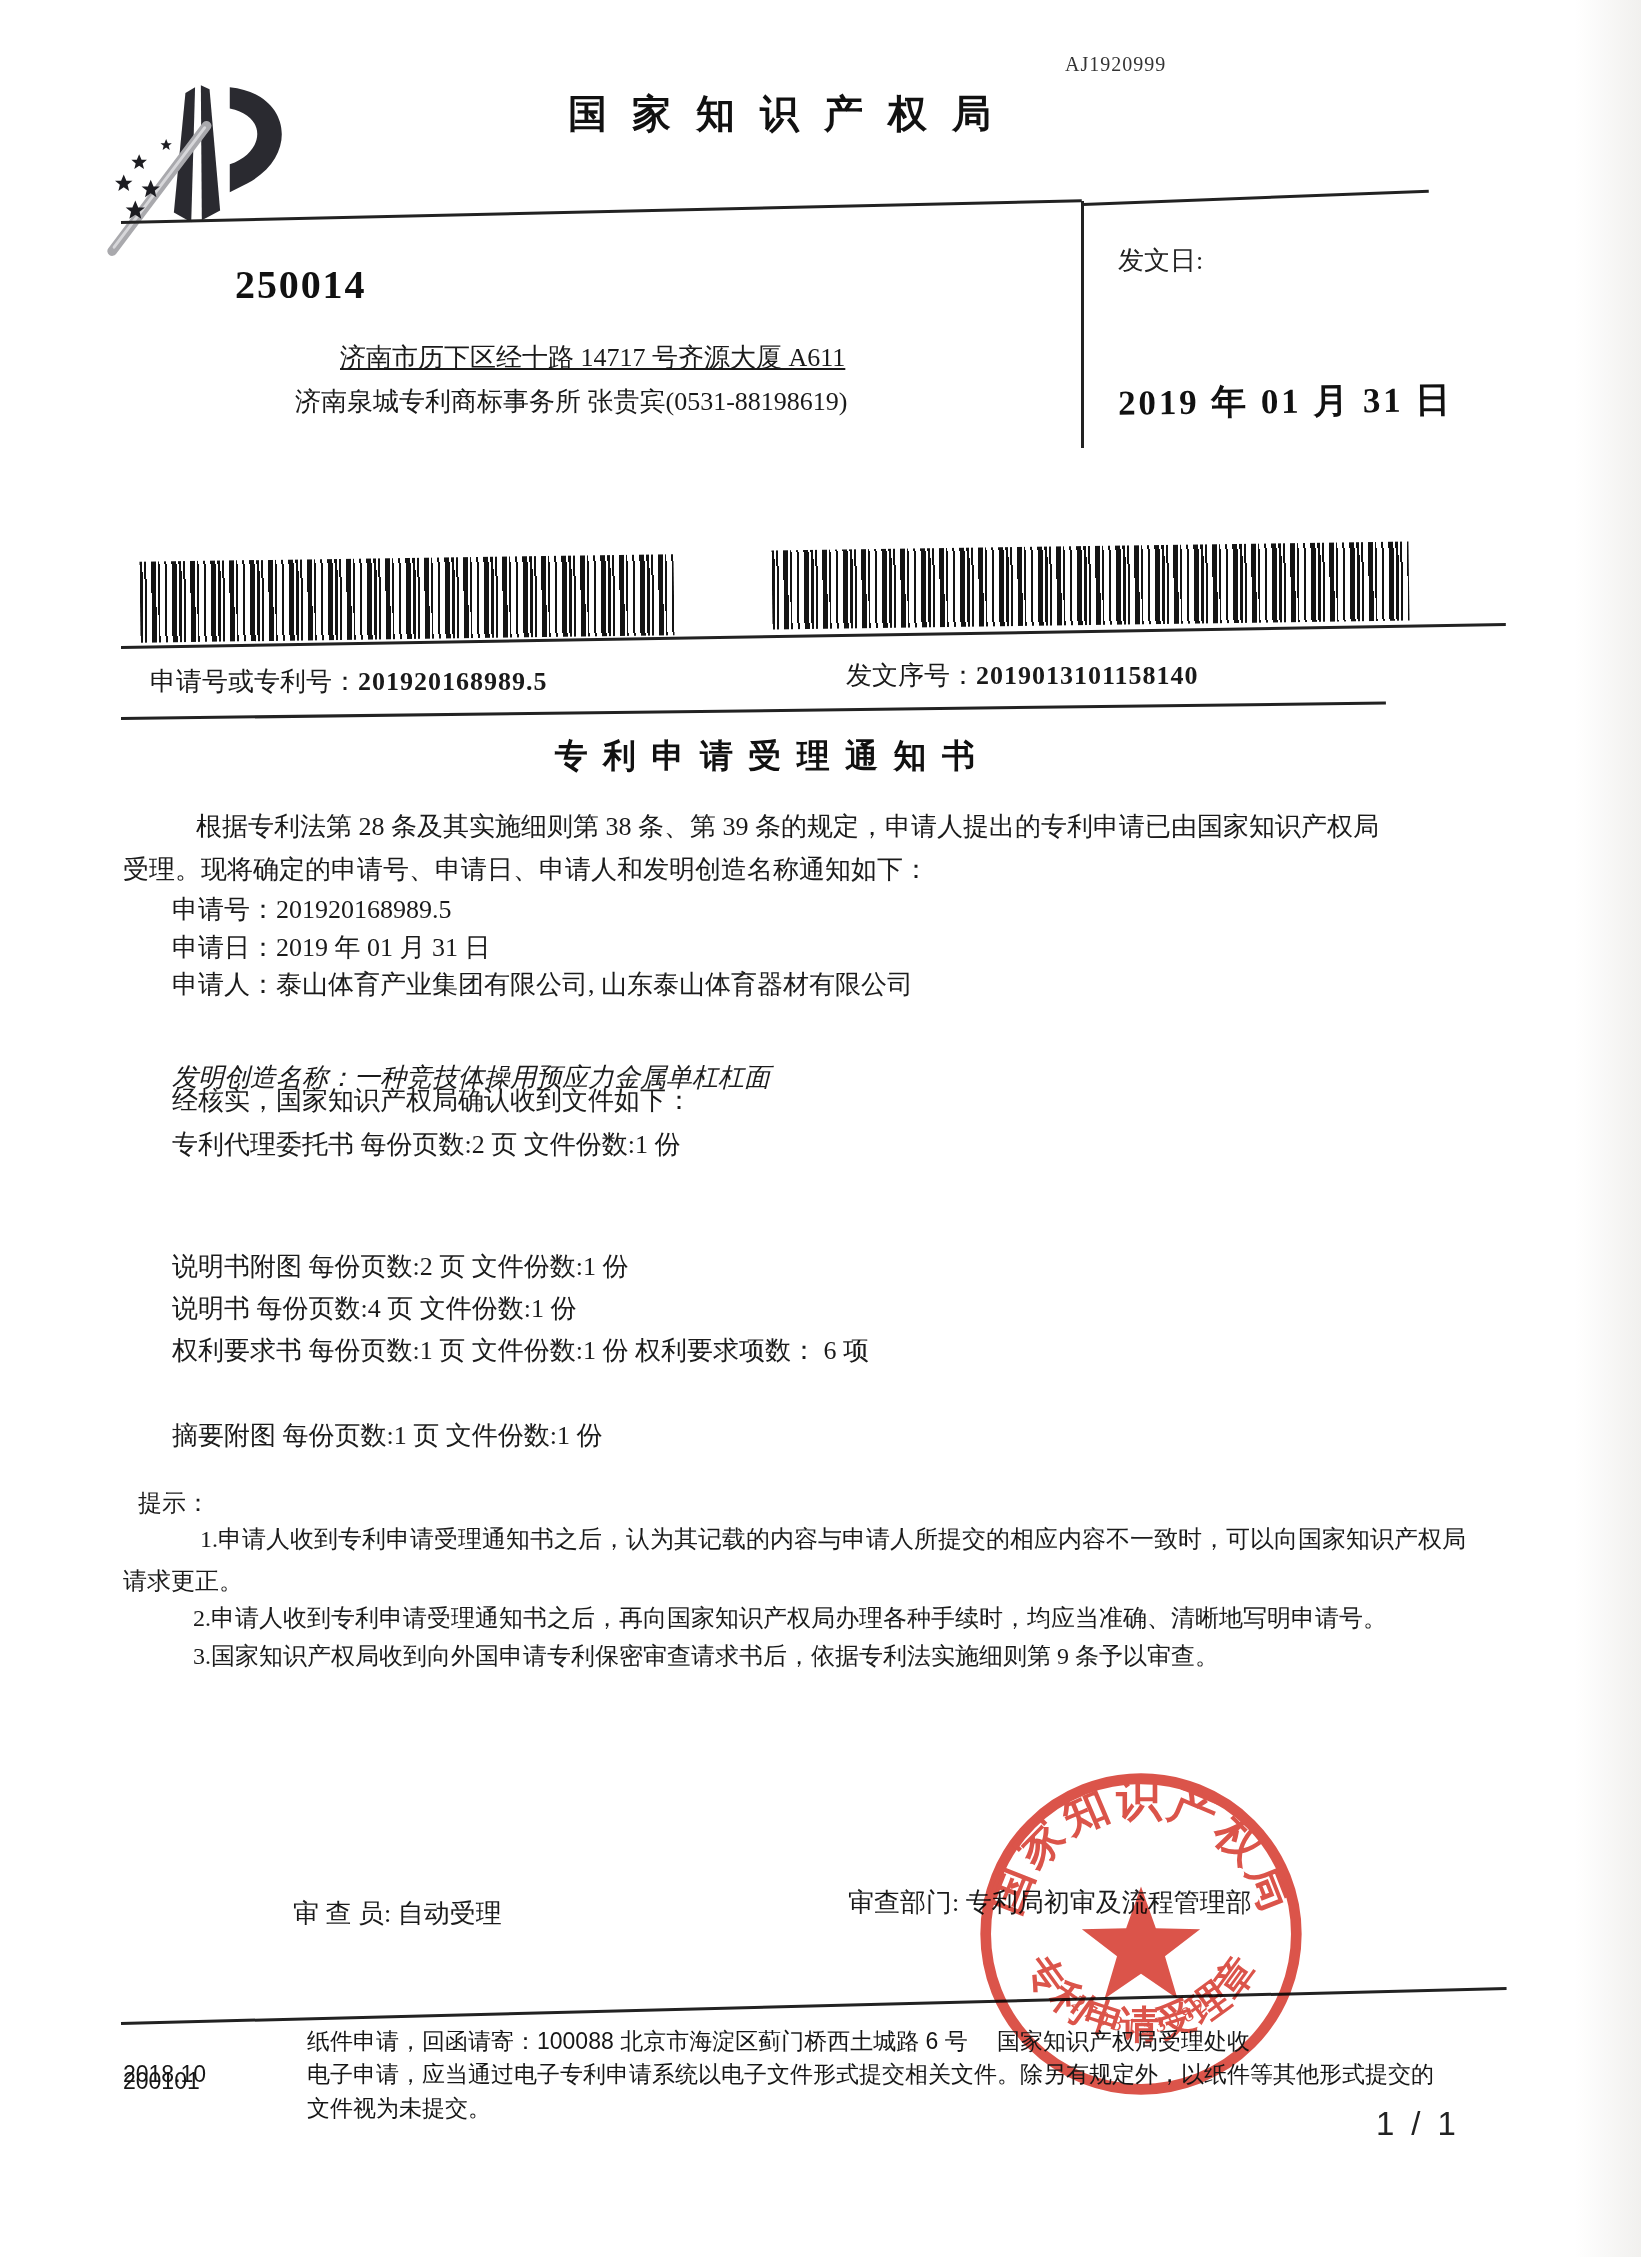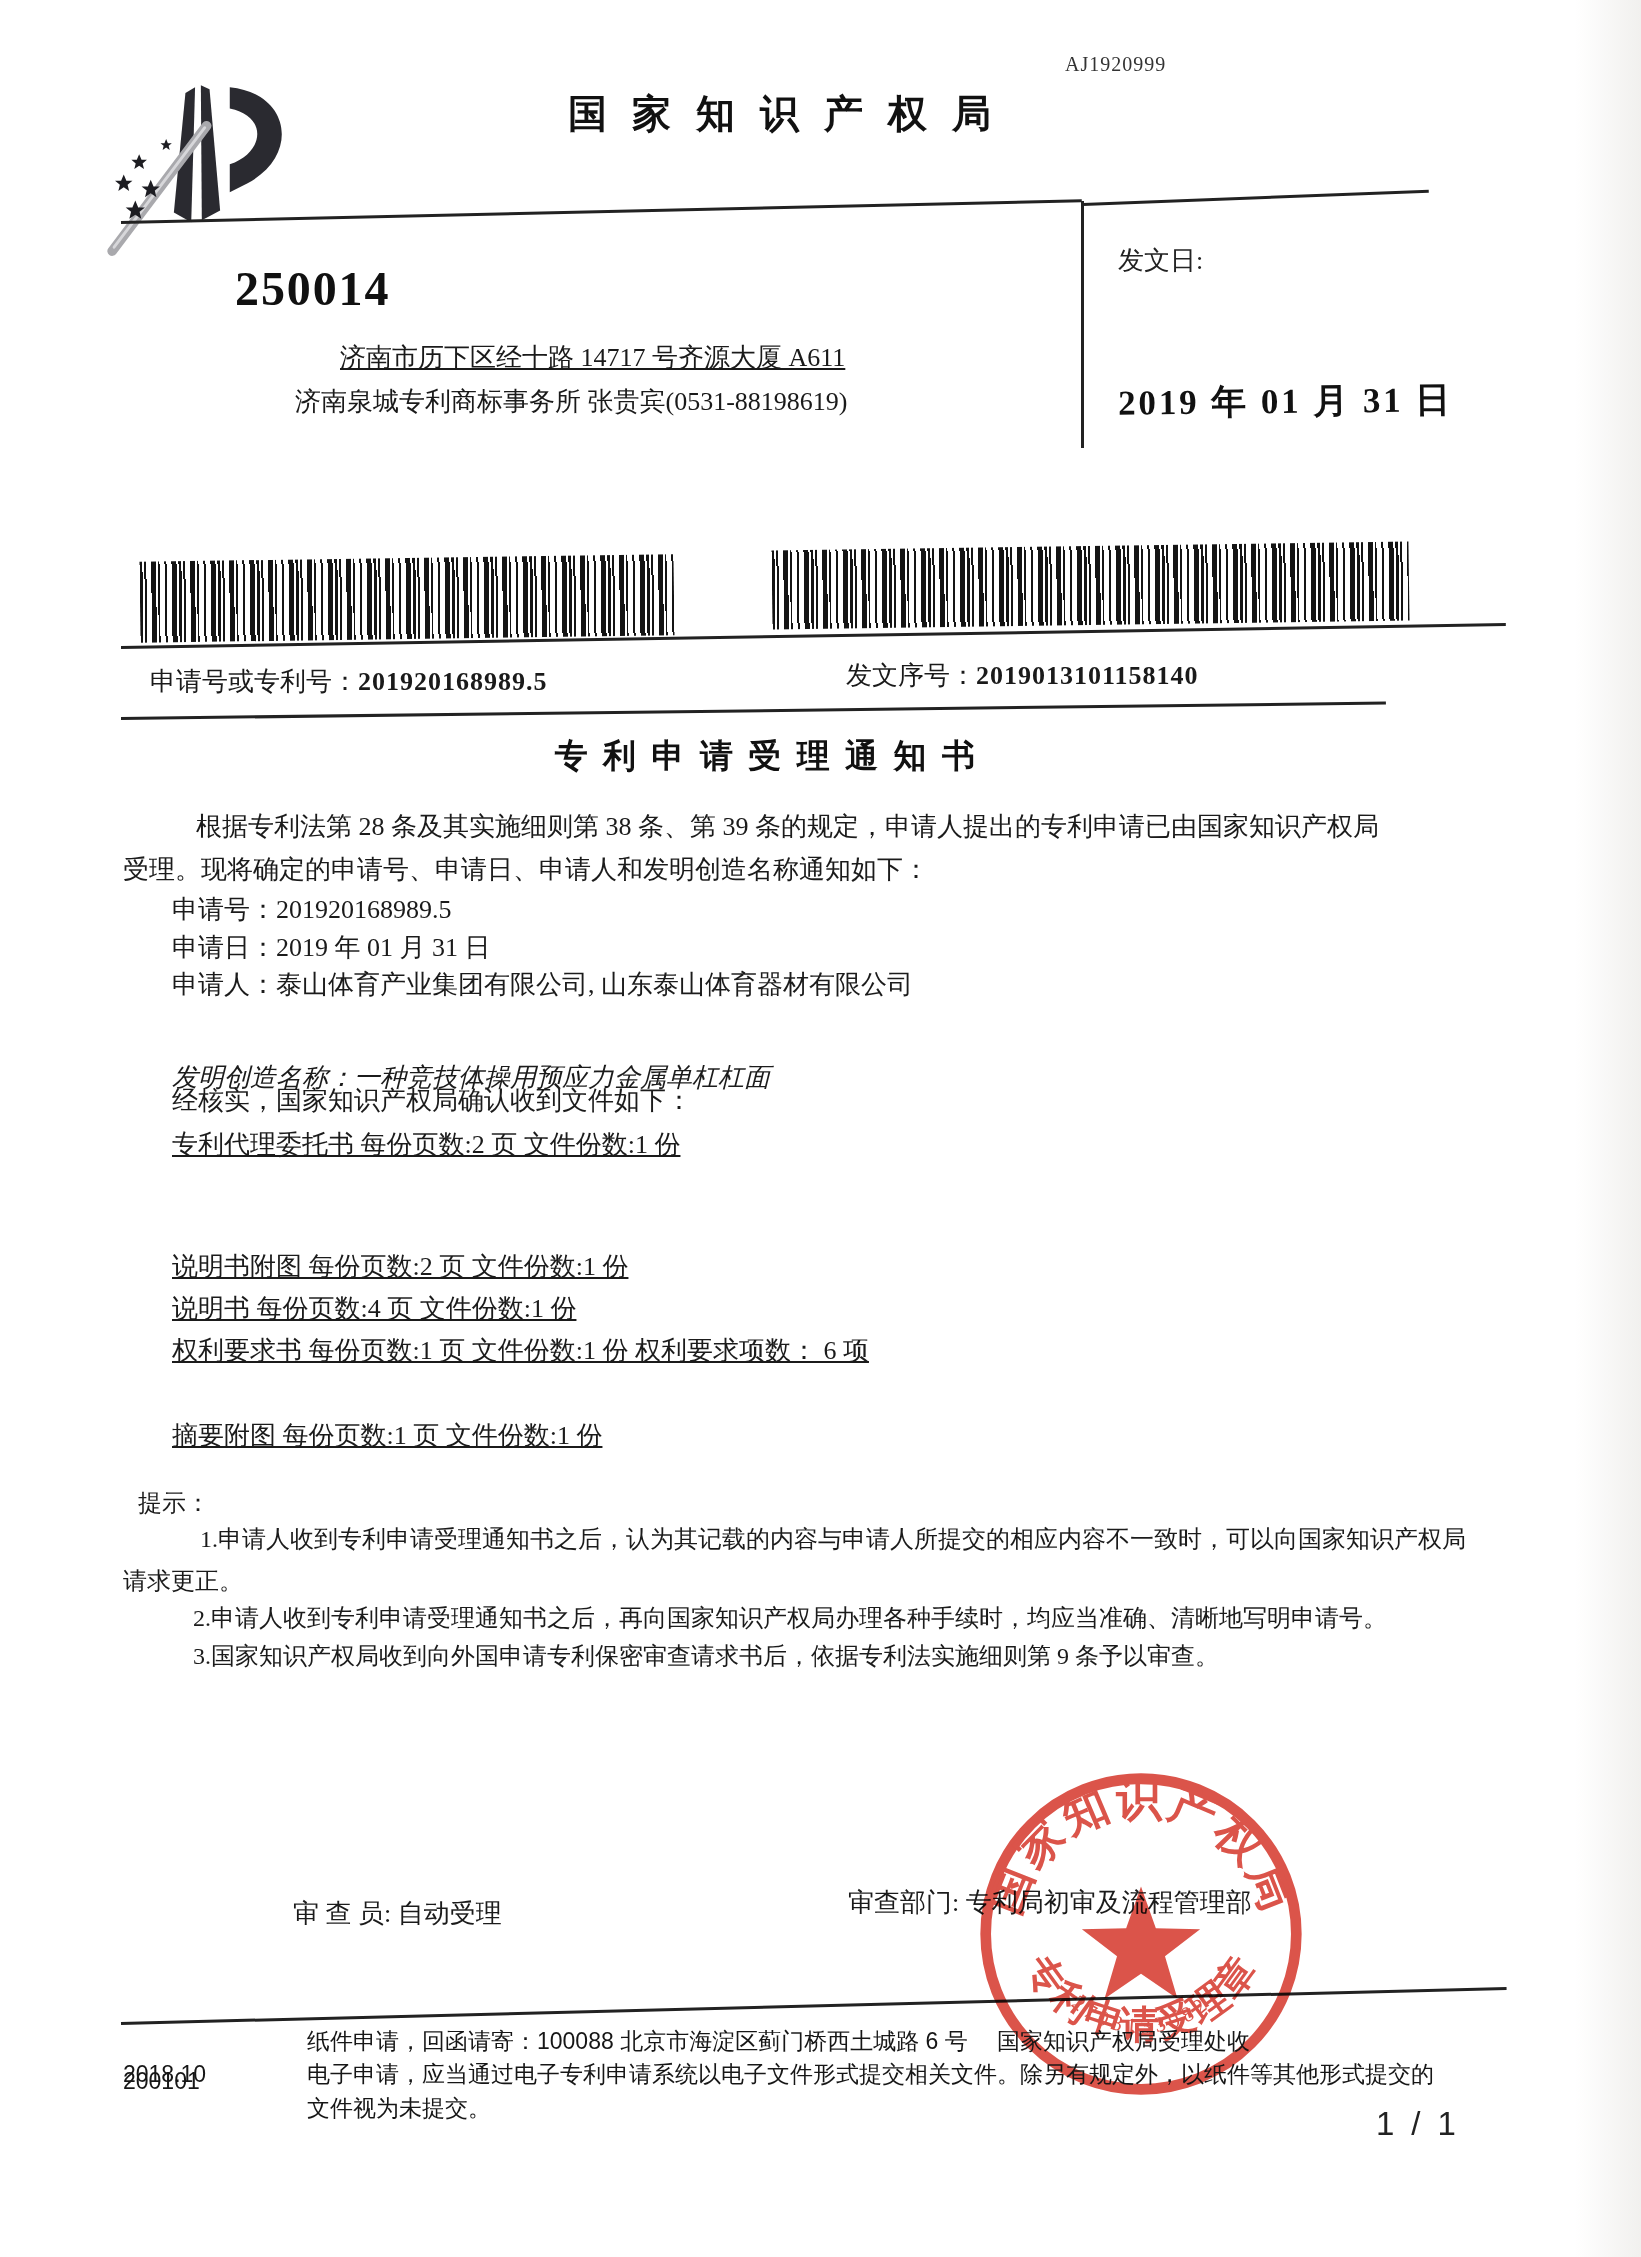--- a/index.html
+++ b/index.html
@@ -9,30 +9,30 @@
     font-family:"Liberation Serif","DejaVu Serif",serif;
     color:#1d1d1d;overflow:hidden;
   }
   .abs{position:absolute;white-space:nowrap;}
   .rule{position:absolute;height:2.9px;background:#222;transform-origin:left center;}
   .vrule{position:absolute;width:2.9px;background:#222;}
   .serif{font-family:"Liberation Serif","DejaVu Serif",serif;}
   .sans{font-family:"Liberation Sans","DejaVu Sans",sans-serif;}
   .office-title{font-size:39px;font-weight:600;letter-spacing:25px;color:#111;}
   .top-code{font-size:20px;color:#333;letter-spacing:1px;}
-  .postal{font-size:48px;font-weight:bold;letter-spacing:1.9px;color:#111;}
+  .postal{font-size:40px;font-weight:bold;letter-spacing:1.9px;color:#111;}
   .addr{font-size:26px;color:#1a1a1a;}
   .issue-label{font-size:26px;color:#222;}
   .issue-date{font-size:35px;font-weight:600;letter-spacing:2.9px;color:#111;transform:rotate(-0.6deg);}
   .numrow{font-size:26px;color:#1a1a1a;}
   .numrow b{letter-spacing:1px;}
   .notice-title{font-size:33px;font-weight:bold;letter-spacing:15.4px;color:#111;}
   .body-text{font-size:26px;color:#1b1b1b;}
   .tip-text{font-size:24px;color:#1b1b1b;}
-  .doc-line{font-size:26px;color:#1b1b1b;line-height:41px;white-space:nowrap;text-decoration:underline;}
+  .doc-line{font-size:26px;color:#1b1b1b;line-height:41px;white-space:nowrap;}
   .footer-text{font-size:23px;color:#161616;}
   .page-num{font-size:33px;color:#222;letter-spacing:3.9px;}
   .barcode{
     position:absolute;
     background:repeating-linear-gradient(90deg,
       #141414 0 2.9px,#fff 2.9px 4.8px,#141414 4.8px 6.8px,#fff 6.8px 11.6px,
       #141414 11.6px 16.4px,#fff 16.4px 18.3px,#141414 18.3px 20px,#fff 20px 25px,
       #141414 25px 27px,#fff 27px 32px,#141414 32px 37px,#fff 37px 39px);
     transform:rotate(-0.8deg);
   }

